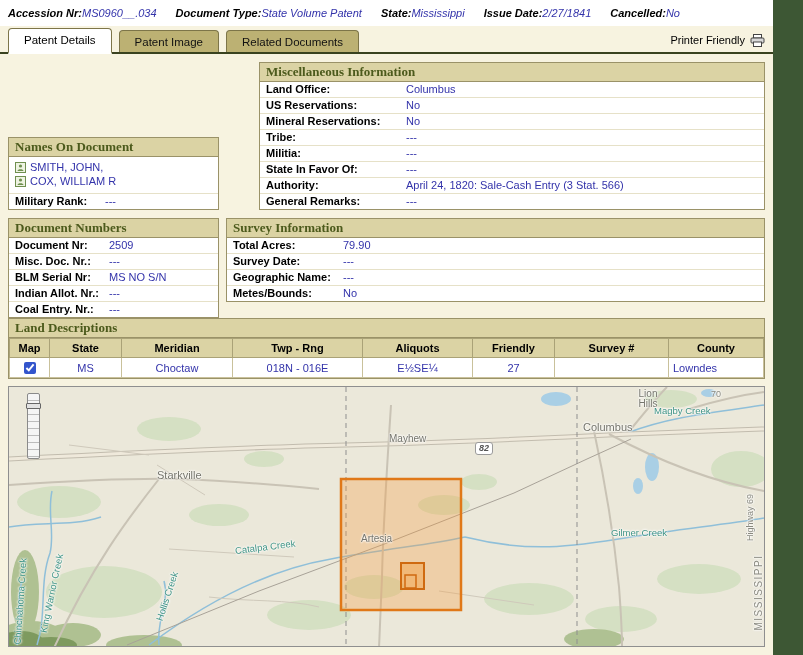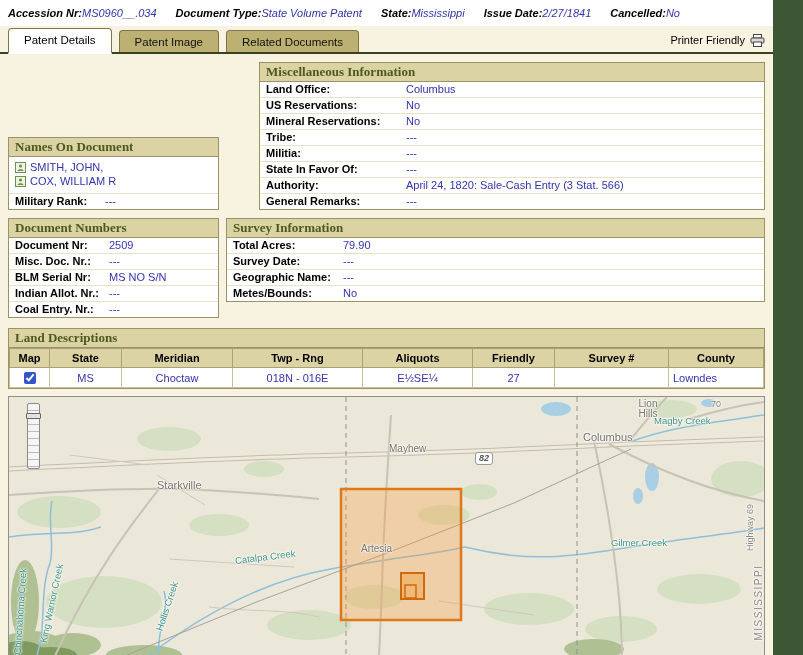--- a/index.html
+++ b/index.html
@@ -51,21 +51,21 @@
 
   .left-col{width:211px;flex-shrink:0;display:flex;flex-direction:column;}
   .grow{flex:1;}
   .names-list{flex:1;padding:4px 6px;}
   .name-row{display:flex;align-items:center;gap:4px;font-size:11px;line-height:13px;margin-bottom:1px;}
   .name-link{color:var(--accent-blue,#3333aa);cursor:pointer;}
   .military{border-top:1px solid #e6e1c8;}
   .military .kv-label{width:90px;}
 
   
-  .land{margin-top:10px;}
+  .land{}
   .land-table{width:100%;border-collapse:collapse;table-layout:fixed;font-size:11px;background:#fff;}
   .land-table th{background:var(--khaki,#dbd3a4);border:1px solid #aaa277;font-weight:bold;color:#000;
        padding:3px 2px;line-height:12px;text-align:center;}
   .land-table td{border:1px solid #c9c19b;padding:3px 4px;line-height:12px;text-align:center;color:var(--accent-blue,#3333aa);}
   .land-table td.left{text-align:left;}
   .land-table input[type=checkbox]{width:12px;height:12px;accent-color:#3355cc;vertical-align:middle;}
 
   
   .map{position:relative;margin-top:7px;border:1px solid #8f8f8f;height:261px;overflow:hidden;background:#ebe8da;}
   .map svg{position:absolute;left:0;top:0;}

